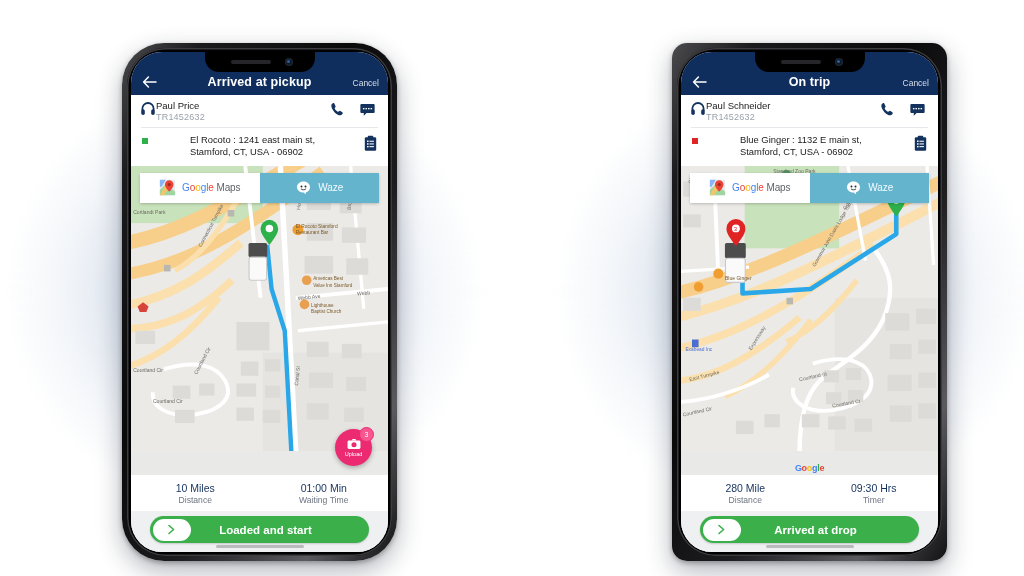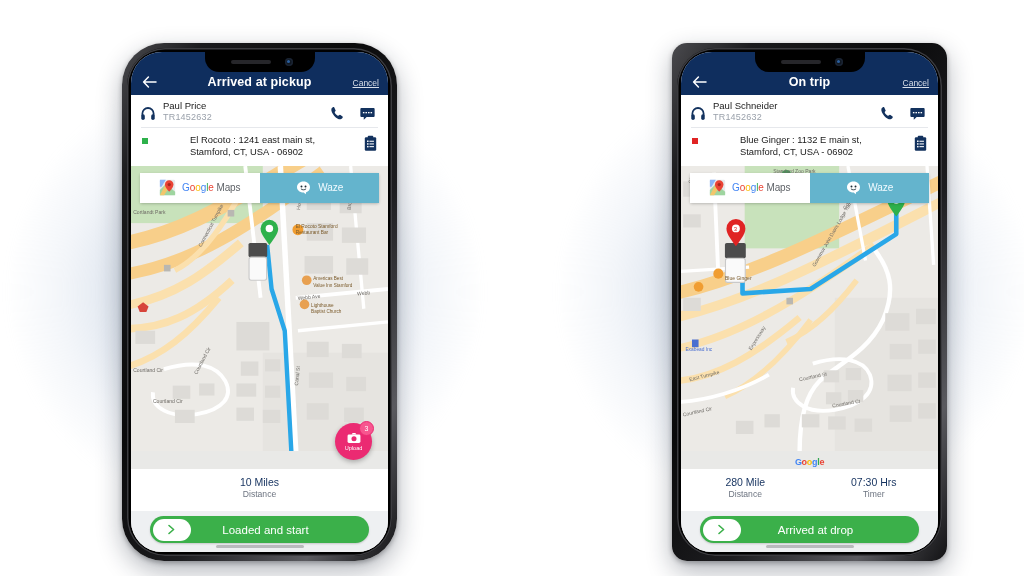--- a/index.html
+++ b/index.html
@@ -64,27 +64,27 @@
     height:37px;background:#0f2e5e;color:#fff;position:relative;
     display:flex;align-items:flex-end;justify-content:center;padding-bottom:6px;
   }
   .hdr .title{font-size:12.5px;font-weight:bold;letter-spacing:.1px;}
   .hdr .back{
     position:absolute;left:10px;bottom:5px;width:16px;height:16px;
     display:flex;align-items:center;justify-content:center;
   }
   .hdr .back svg{display:block;}
   .hdr .cancel{
-    position:absolute;right:9px;bottom:7px;font-size:8.5px;color:#d9dfe9;text-decoration:underline;
+    position:absolute;right:9px;bottom:7px;font-size:8.5px;color:#d9dfe9;
   }
 
   
   .card{background:#fff;}
   .driver{
-    display:flex;align-items:flex-end;padding:6px 10px 5px 9px;gap:7px;
+    display:flex;align-items:flex-start;padding:6px 10px 5px 9px;
   }
   .driver .ico-head{width:16px;height:16px;flex:0 0 16px;}
   .driver .names{flex:1;min-width:0;line-height:1.12;}
   .driver .nm{font-size:9.5px;color:#1a1a1a;}
   .driver .id{font-size:9px;color:#9aa1ab;letter-spacing:.2px;}
   .driver .act{display:flex;align-items:center;gap:13px;padding-right:2px;}
   .driver .act .b{width:17px;height:17px;display:block;}
 
   .divider{height:1px;background:#e6e8ec;margin:0 10px;}
 
@@ -126,38 +126,38 @@
     background:#f7568f;color:#fff;font-size:7px;display:flex;align-items:center;justify-content:center;
     border:1.2px solid #eb2a72;
   }
   .gwatermark{
     position:absolute;left:50%;transform:translateX(-50%);bottom:2px;z-index:18;
     font-size:9px;font-weight:bold;letter-spacing:-.3px;
   }
 
   
   .stats{
-    background:#fff;display:flex;padding:7px 0 12px;
+    background:#fff;display:flex;padding:7px 0 6px;
   }
   .stats .cell{flex:1;text-align:center;line-height:1.2;}
   .stats .v{font-size:10.5px;color:#15325f;}
   .stats .l{font-size:8.6px;color:#6d7480;}
   .actionbar{
     background:#eef0f2;padding:5px 19px 9px;
   }
   .cta{
     height:27px;border-radius:14px;background:#3bb04a;position:relative;
     display:flex;align-items:center;justify-content:center;
     box-shadow:0 1px 2px rgba(0,0,0,0.17);
   }
   .cta .knob{
     position:absolute;left:2.5px;top:2.5px;width:38px;height:22px;border-radius:11px;background:#fff;
     display:flex;align-items:center;justify-content:center;
   }
-  .cta .lbl{font-size:11.5px;color:#fff;font-weight:normal;padding-left:12px;text-align:center;}
+  .cta .lbl{font-size:11.5px;color:#fff;font-weight:bold;padding-left:12px;text-align:center;}
   .homebar{
     position:absolute;left:50%;transform:translateX(-50%);bottom:4px;width:88px;height:3px;
     border-radius:2px;background:rgba(0,0,0,0.22);z-index:30;
   }
   .screen-inner{position:absolute;inset:0;display:flex;flex-direction:column;}
 </style>
 </head>
 <body>
 
 <div class="stage">
@@ -355,20 +355,24 @@
             <span class="lbl">Upload</span>
             <span class="badge">3</span>
           </div>
         </div>
 
         <div class="stats">
           <div class="cell">
             <div class="v">10 Miles</div>
             <div class="l">Distance</div>
           </div>
+          <div class="cell">
+            <div class="v">01:00 Min</div>
+            <div class="l">Waiting Time</div>
+          </div>
         </div>
         <div class="actionbar">
           <div class="cta">
             <div class="knob">
               <svg width="9" height="11" viewBox="0 0 9 11">
                   <path d="M2 1.5 L6.6 5.5 L2 9.5" stroke="#3bb04a" stroke-width="1.6" fill="none" stroke-linecap="round" stroke-linejoin="round"></path>
                 </svg>
             </div>
             <div class="lbl">Loaded and start</div>
           </div>
@@ -561,21 +565,21 @@
             <span style="color:#4285f4">G</span><span style="color:#ea4335">o</span><span style="color:#fbbc05">o</span><span style="color:#4285f4">g</span><span style="color:#34a853">l</span><span style="color:#ea4335">e</span>
           </div>
         </div>
 
         <div class="stats">
           <div class="cell">
             <div class="v">280 Mile</div>
             <div class="l">Distance</div>
           </div>
           <div class="cell">
-            <div class="v">07:30 Hrs</div>
+            <div class="v">09:30 Hrs</div>
             <div class="l">Timer</div>
           </div>
         </div>
         <div class="actionbar">
           <div class="cta">
             <div class="knob">
               <svg width="9" height="11" viewBox="0 0 9 11">
                   <path d="M2 1.5 L6.6 5.5 L2 9.5" stroke="#3bb04a" stroke-width="1.6" fill="none" stroke-linecap="round" stroke-linejoin="round"></path>
                 </svg>
             </div>

